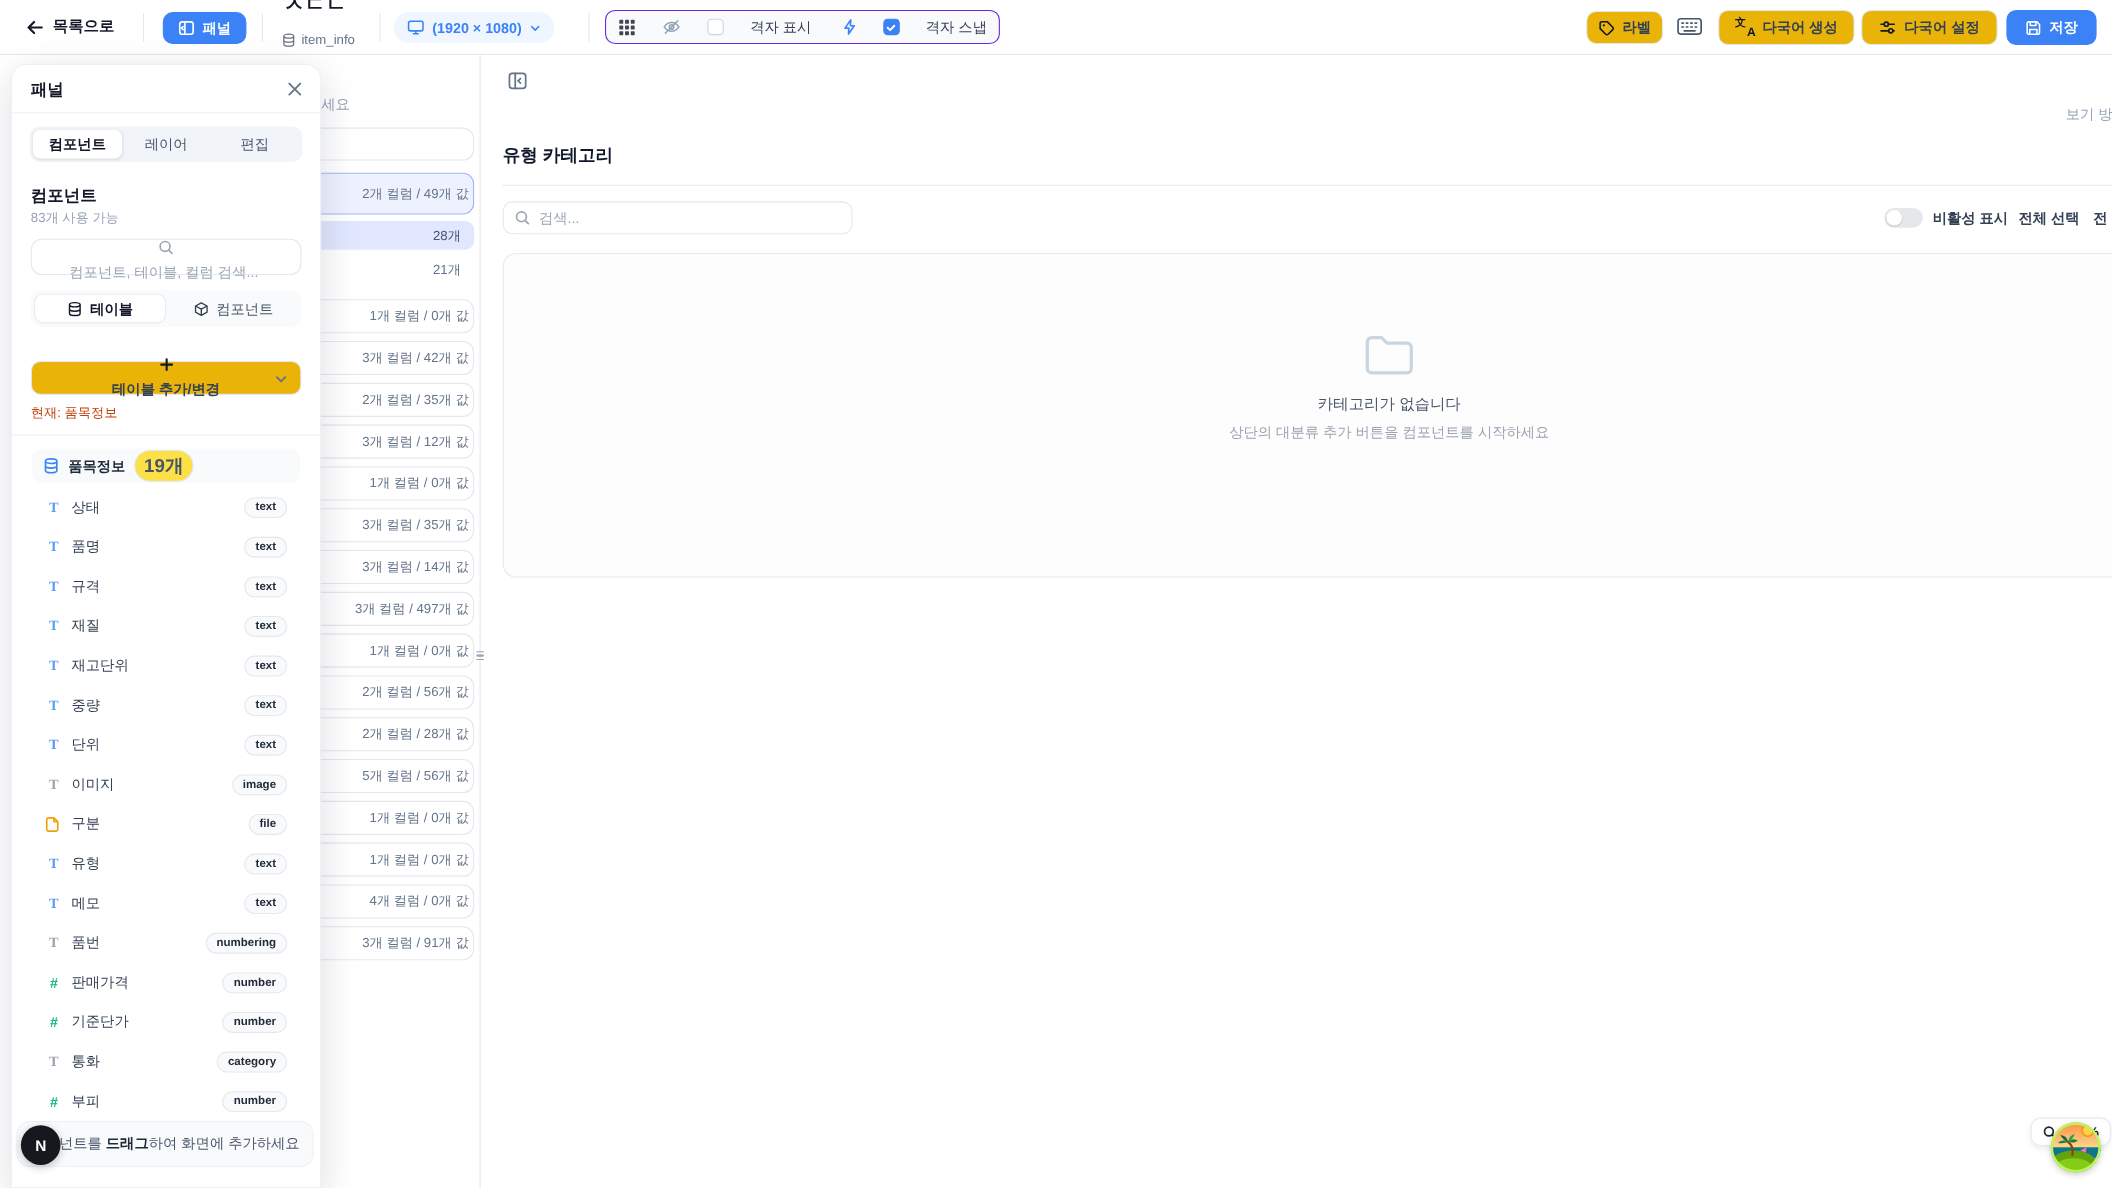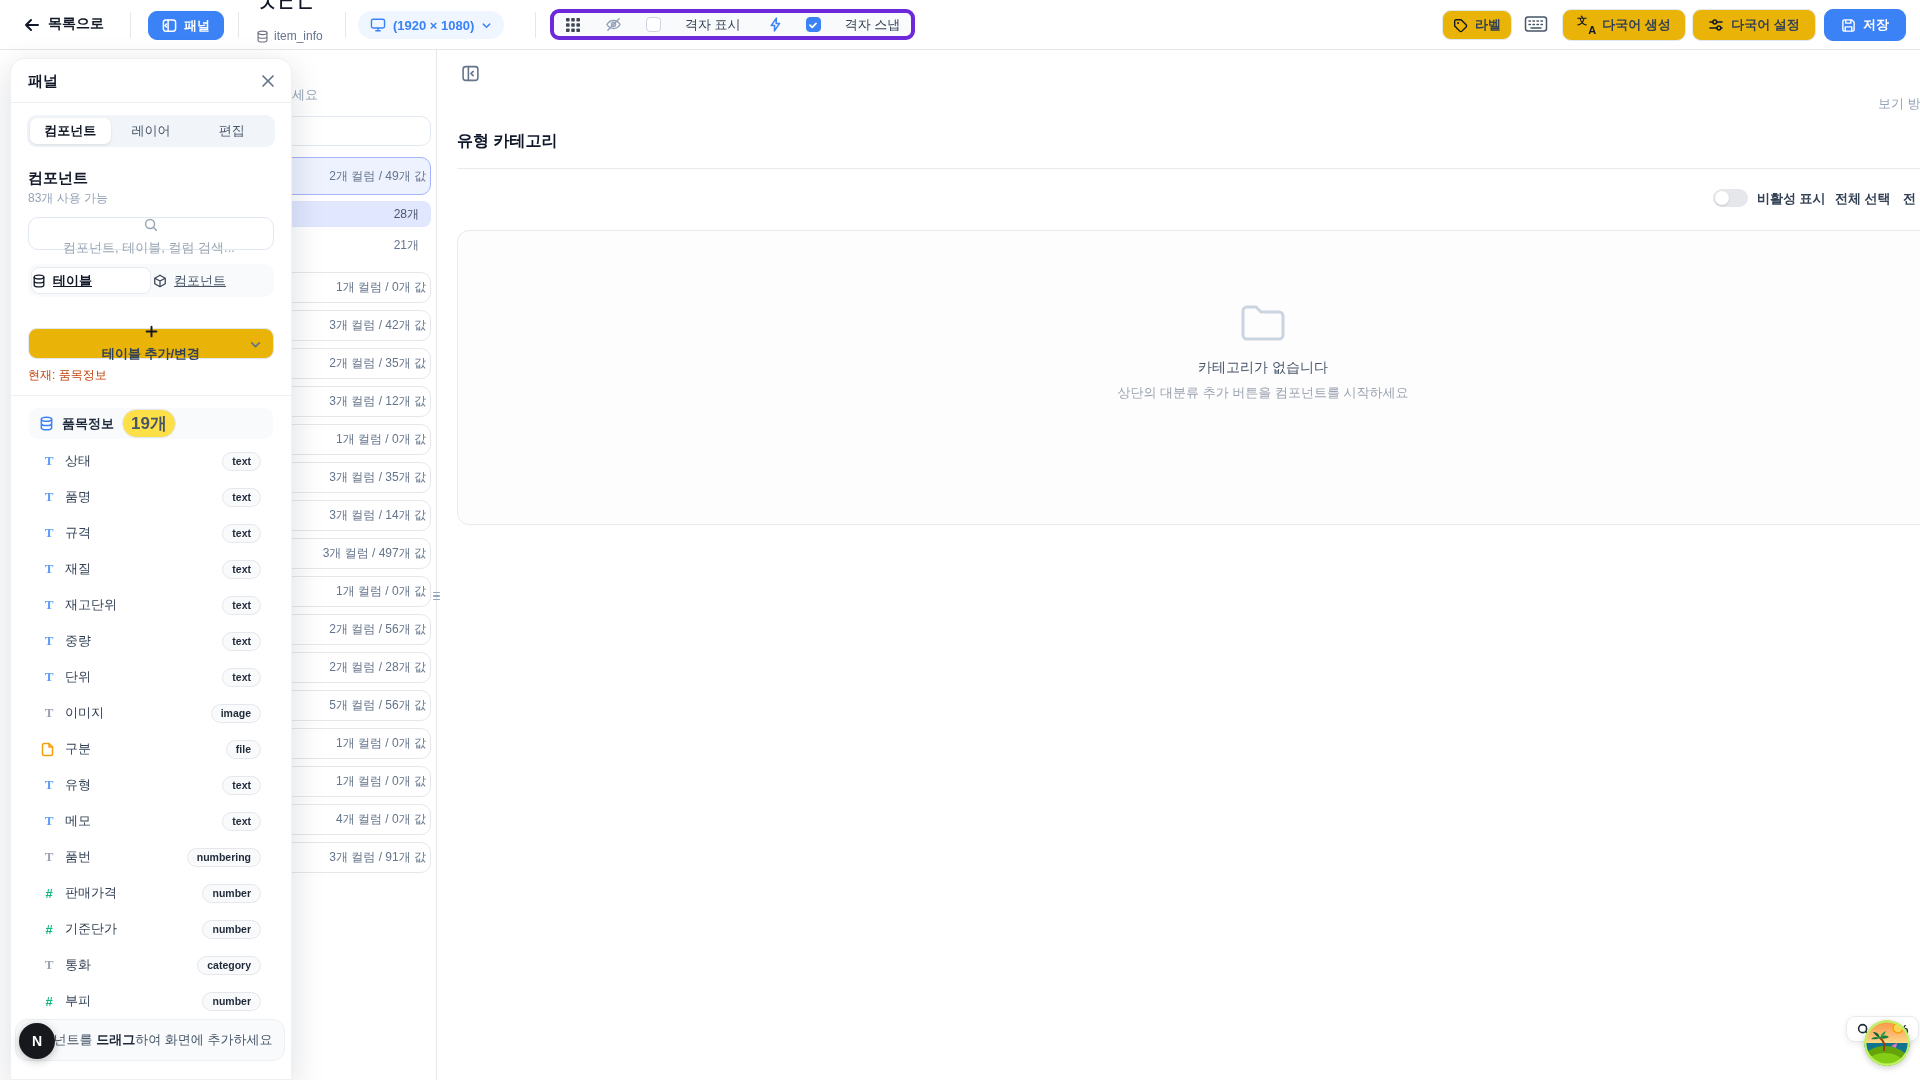--- a/index.html
+++ b/index.html
@@ -14,21 +14,21 @@
   .tb-text { font-size:14px; font-weight:600; color:#111827; }
   .btn { display:flex; align-items:center; justify-content:center; gap:7px; border-radius:9px;
     font-size:13px; font-weight:600; color:#334155; background:#eab308; border:1px solid #e2e8f0; cursor:pointer; }
   .btn.primary { background:#3b82f6; border-color:#3b82f6; color:#fff; }
   .pill-blue { display:flex; align-items:center; gap:7px; background:#eff6ff; color:#3b82f6;
     border-radius:15px; font-size:13px; font-weight:600; padding:0 12px; height:28px; }
   #title-main { position:absolute; left:258px; top:-6px; font-size:19px; font-weight:700; color:#111827; line-height:1.2; }
   #title-sub { position:absolute; left:256px; top:29px; display:flex; align-items:center; gap:5px;
     font-size:12px; color:#64748b; }
   #grid-group { position:absolute; left:550px; top:9px; height:31px; display:flex; align-items:center;
-    gap:24px; background:#f8fafc; border:4px solid #6d28d9; border-radius:9px; padding:0 11px; }
+    gap:24px; background:#f8fafc; border:1px solid #6d28d9; border-radius:9px; padding:0 11px; }
   .chk { width:15px; height:15px; border-radius:4px; border:1.5px solid #cbd5e1; background:#fff; }
   .chk.on { background:#3b82f6; border-color:#3b82f6; display:flex; align-items:center; justify-content:center; }
   .lbl13 { font-size:13px; color:#334155; font-weight:500; }
 
   
   #midcol { position:absolute; left:240px; top:50px; width:197px; height:1030px; background:#fff;
     border-right:1px solid #e5e7eb; z-index:5; }
   .mid-card { position:absolute; left:8px; width:183px; border-radius:10px; background:#fff;
     border:1px solid #e5e7eb; font-size:12px; color:#64748b; text-align:right; padding-right:4px; }
   #mid-frag { position:absolute; left:52px; top:36px; font-size:13px; color:#94a3b8; }
@@ -60,22 +60,22 @@
   #sec-title { position:absolute; left:17px; top:110px; font-size:15px; font-weight:700; color:#111827; }
   #sec-count { position:absolute; left:17px; top:131px; font-size:12px; color:#94a3b8; }
   .search-box { display:flex; align-items:center; gap:8px; border:1px solid #e2e8f0; border-radius:10px;
     background:#fff; padding:0 10px; }
   .search-box input { border:0; outline:0; flex:1; font-size:13px; color:#334155; background:transparent;
     font-family:inherit; }
   .search-box input::placeholder { color:#9aa5b4; }
   #panel-search { position:absolute; left:17px; right:17px; top:158px; height:33px;flex-direction:column; }
   #modebar { position:absolute; left:17px; right:17px; top:205px; height:33px; background:#f8fafc;
     border-radius:10px; padding:3px; display:flex; gap:2px; }
-  .mode { flex:1; display:flex; align-items:center; justify-content:flex-start; gap:7px; font-size:13px;
-    color:#475569; border-radius:8px; cursor:pointer;text-decoration:underline; }
+  .mode { flex:1; display:flex; align-items:center; justify-content:center; gap:7px; font-size:13px;
+    color:#475569; border-radius:8px; cursor:pointer; }
   .mode.active { background:#fff; border:1px solid #e8ebef; color:#111827; font-weight:700; }
   #addtable { position:absolute; left:17px; right:17px; top:269px; height:31px;flex-direction:column; }
   #addtable .chev { position:absolute; right:11px; top:9px; }
   #current-line { position:absolute; left:17px; top:308px; font-size:12px; color:#c2410c; }
   #panel-div { position:absolute; left:0; right:0; top:336px; height:1px; background:#eef0f3; }
   #table-row { position:absolute; left:18px; right:18px; top:349px; height:31px; background:#f8fafc;
     border-radius:9px; display:flex; align-items:center; padding:0 10px; gap:8px; cursor:pointer; }
   #table-row .tname { font-size:13px; font-weight:700; color:#1e293b; }
   #table-row .tbadge { font-size:17px; font-weight:700; color:#475569; background:#fde047;
     border:1px solid #e2e8f0; border-radius:999px; padding:2px 8px; }
@@ -485,20 +485,29 @@
   <span id="collapse-btn">
     <svg width="19" height="19" viewBox="0 0 18 18" fill="none" stroke="#64748b" stroke-width="1.5" stroke-linecap="round">
         <rect x="2" y="2.5" width="14" height="13" rx="2.5"></rect>
         <path d="M7 2.5v13M11.5 7 9.5 9l2 2"></path>
       </svg>
   </span>
   <span id="view-mode">보기 방식</span>
   <div id="canvas-heading">유형 카테고리</div>
   <div id="canvas-div"></div>
 
+  <div class="search-box" id="canvas-search">
+    <span>
+      <svg width="14" height="14" viewBox="0 0 15 15" fill="none" stroke="#9aa5b4" stroke-width="1.6" stroke-linecap="round">
+          <circle cx="6.5" cy="6.5" r="4.8"></circle>
+          <path d="m10.2 10.2 3 3"></path>
+        </svg>
+    </span>
+    <input placeholder="검색..." style="">
+  </div>
 
   <span id="inactive-toggle">
       <i></i>
     </span>
   <span id="inactive-label">비활성 표시</span>
   <span id="select-all">전체 선택</span>
   <span id="select-extra">전</span>
 
   <div id="empty-card">
     <span>

